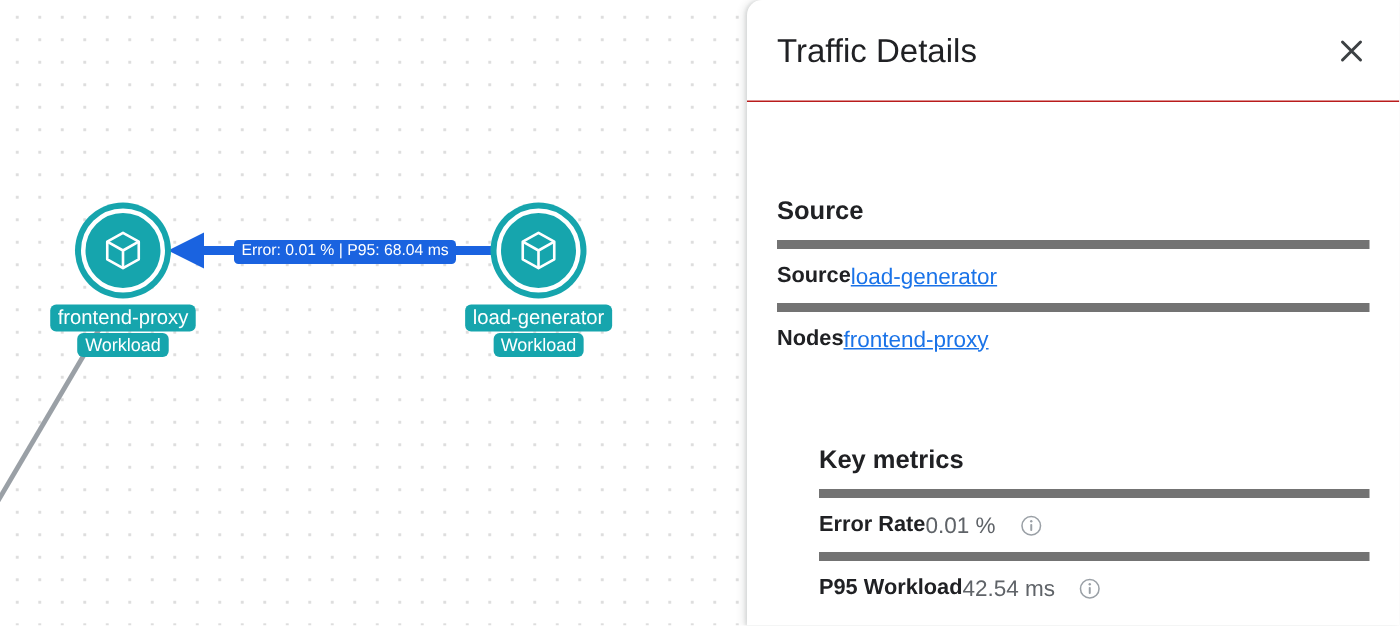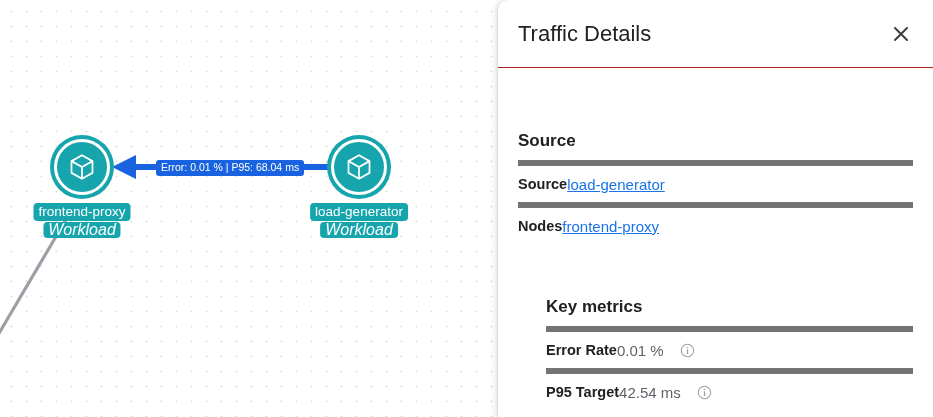--- a/index.html
+++ b/index.html
@@ -91,25 +91,24 @@
     background: #16a5ad;
     color: #ffffff;
     font-size: 13.5px;
     line-height: 16px;
     padding: 1px 5px;
     border-radius: 4px;
   }
   .node-subtitle {
     background: #16a5ad;
     color: #ffffff;
-    font-size: 16px;
+    font-size: 12px;
     line-height: 14px;
     padding: 1px 5px;
     border-radius: 4px;
-    font-style: italic;
   }
 
   
   .edge-label {
     position: absolute;
     background: #1a63e0;
     color: #ffffff;
     font-size: 10.5px;
     line-height: 13px;
     padding: 1px 5px 2px 5px;
@@ -295,21 +294,21 @@
               <svg width="15" height="15" viewBox="0 0 16 16">
                 <circle cx="8" cy="8" r="6.6" fill="none" stroke="#9aa0a6" stroke-width="1.1"></circle>
                 <circle cx="8" cy="4.8" r="0.85" fill="#9aa0a6"></circle>
                 <rect x="7.3" y="6.7" width="1.4" height="5" rx="0.6" fill="#9aa0a6"></rect>
               </svg>
             </span>
           </span>
         </div>
 
         <div class="kv-row">
-          <span class="kv-key">P95 Target</span>
+          <span class="kv-key">P95 Workload</span>
           <span class="kv-value-wrap">
             <span class="kv-value">42.54 ms</span>
             <span class="info-icon">
               <svg width="15" height="15" viewBox="0 0 16 16">
                 <circle cx="8" cy="8" r="6.6" fill="none" stroke="#9aa0a6" stroke-width="1.1"></circle>
                 <circle cx="8" cy="4.8" r="0.85" fill="#9aa0a6"></circle>
                 <rect x="7.3" y="6.7" width="1.4" height="5" rx="0.6" fill="#9aa0a6"></rect>
               </svg>
             </span>
           </span>

